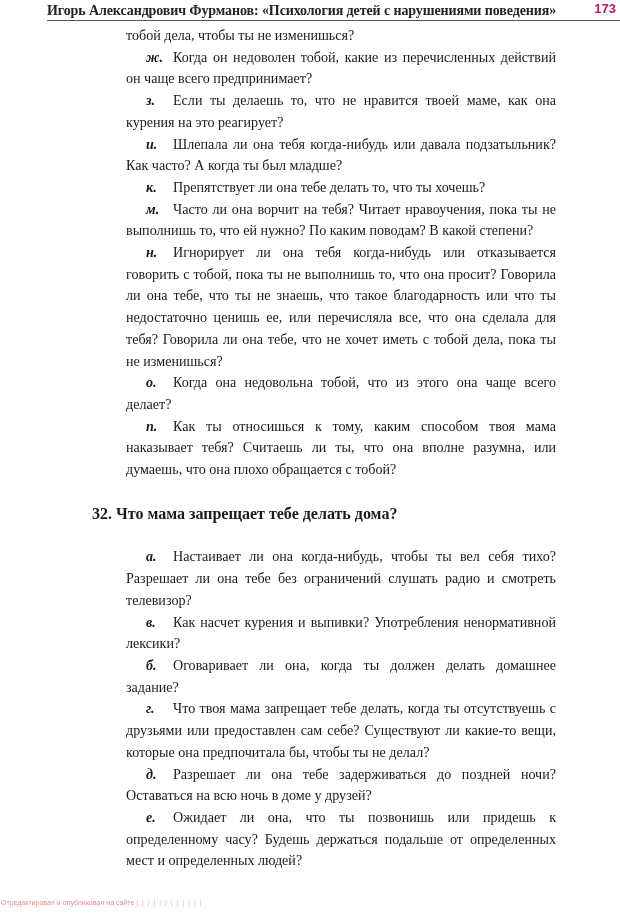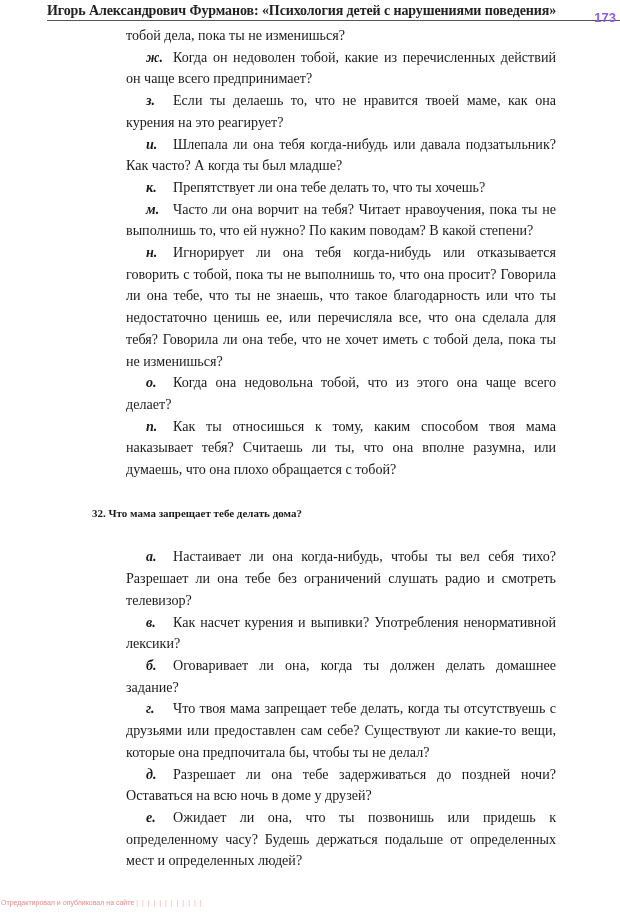--- a/index.html
+++ b/index.html
@@ -1,37 +1,37 @@
 <!DOCTYPE html>
 <html><head>
 <meta charset="utf-8">
 <style>
   html, body { margin: 0; padding: 0; background: #ffffff; }
   body { width: 620px; height: 913px; position: relative; overflow: hidden; font-family: "Liberation Serif", serif; color: #1a1a1a; }
   .header { position: absolute; left: 47px; top: 0; width: 573px; height: 20px; border-bottom: 1px solid #555; }
   .header-title { position: absolute; left: 0; top: 3px; font-size: 14px; font-weight: bold; letter-spacing: -0.1px; color: #222; white-space: nowrap; }
-  .page-num { position: absolute; right: 4px; top: 10px; font-family: "Liberation Sans", sans-serif; font-size: 13px; font-weight: bold; color: #8b5cf6; }
+  .page-num { position: absolute; right: 4px; top: 1px; font-family: "Liberation Sans", sans-serif; font-size: 13px; font-weight: bold; color: #be185d; }
   .content { position: absolute; left: 126px; top: 25px; width: 430px; font-size: 14.1px; line-height: 21.7px; text-align: justify; }
   .p { margin: 0; }
   .item { text-indent: 20px; }
   .lbl { font-weight: bold; font-style: italic; display: inline-block; width: 27px; text-indent: 0; }
-  .heading { font-weight: bold; font-size: 11px; margin: 22px 0 22px -34px; text-indent: 0; text-align: left; }
+  .heading { font-weight: bold; font-size: 16px; margin: 22px 0 22px -34px; text-indent: 0; text-align: left; }
   .footer-note { position: absolute; left: 1px; top: 899px; font-family: "Liberation Sans", sans-serif; font-size: 7px; color: #e88a8a; white-space: nowrap; }
   .footer-mark { color: #f0b0b0; letter-spacing: 1px; }
 </style>
 </head>
 <body>
 
 <div class="header">
   <span class="header-title">Игорь Александрович Фурманов: «Психология детей с нарушениями поведения»</span>
   <span class="page-num">173</span>
 </div>
 
 <div class="content">
-  <p class="p">тобой дела, пока ты не изменишься?</p>
+  <p class="p">тобой дела, чтобы ты не изменишься?</p>
   <div id="before-list">
       <p class="p item"><span class="lbl">ж.</span><span>Когда он недоволен тобой, какие из перечисленных действий он чаще всего предпринимает?</span></p>
       <p class="p item"><span class="lbl">з.</span><span>Если ты делаешь то, что не нравится твоей маме, как она курения на это реагирует?</span></p>
       <p class="p item"><span class="lbl">и.</span><span>Шлепала ли она тебя когда-нибудь или давала подзатыльник? Как часто? А когда ты был младше?</span></p>
       <p class="p item"><span class="lbl">к.</span><span>Препятствует ли она тебе делать то, что ты хочешь?</span></p>
       <p class="p item"><span class="lbl">м.</span><span>Часто ли она ворчит на тебя? Читает нравоучения, пока ты не выполнишь то, что ей нужно? По каким поводам? В какой степени?</span></p>
       <p class="p item"><span class="lbl">н.</span><span>Игнорирует ли она тебя когда-нибудь или отказывается говорить с тобой, пока ты не выполнишь то, что она просит? Говорила ли она тебе, что ты не знаешь, что такое благодарность или что ты недостаточно ценишь ее, или перечисляла все, что она сделала для тебя? Говорила ли она тебе, что не хочет иметь с тобой дела, пока ты не изменишься?</span></p>
       <p class="p item"><span class="lbl">о.</span><span>Когда она недовольна тобой, что из этого она чаще всего делает?</span></p>
       <p class="p item"><span class="lbl">п.</span><span>Как ты относишься к тому, каким способом твоя мама наказывает тебя? Считаешь ли ты, что она вполне разумна, или думаешь, что она плохо обращается с тобой?</span></p>
     </div>

